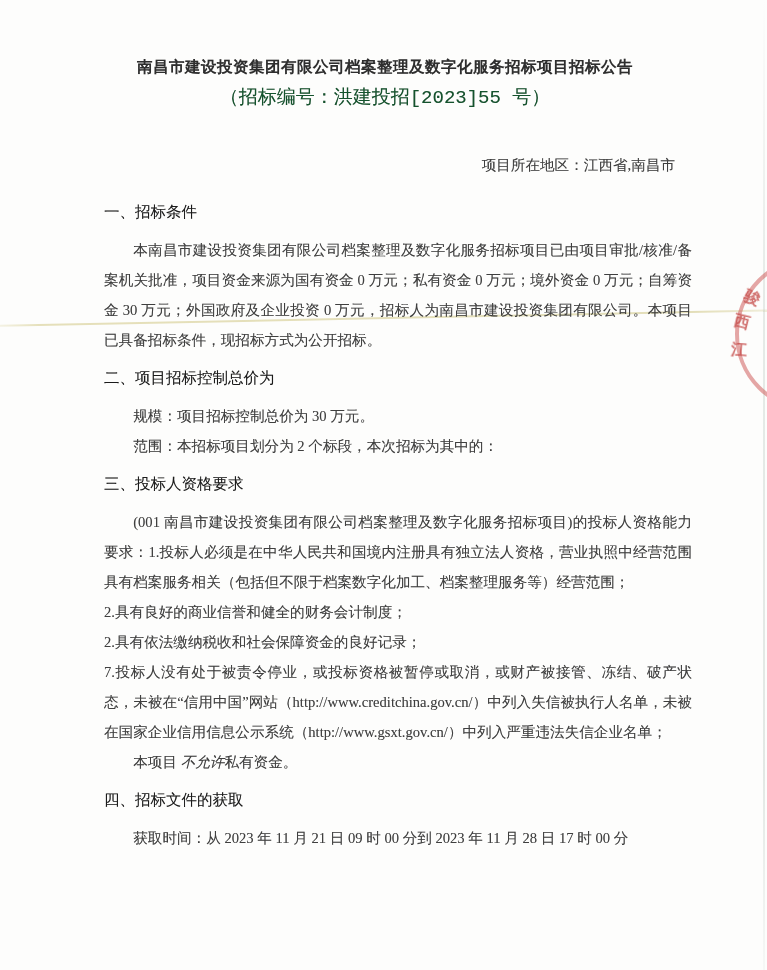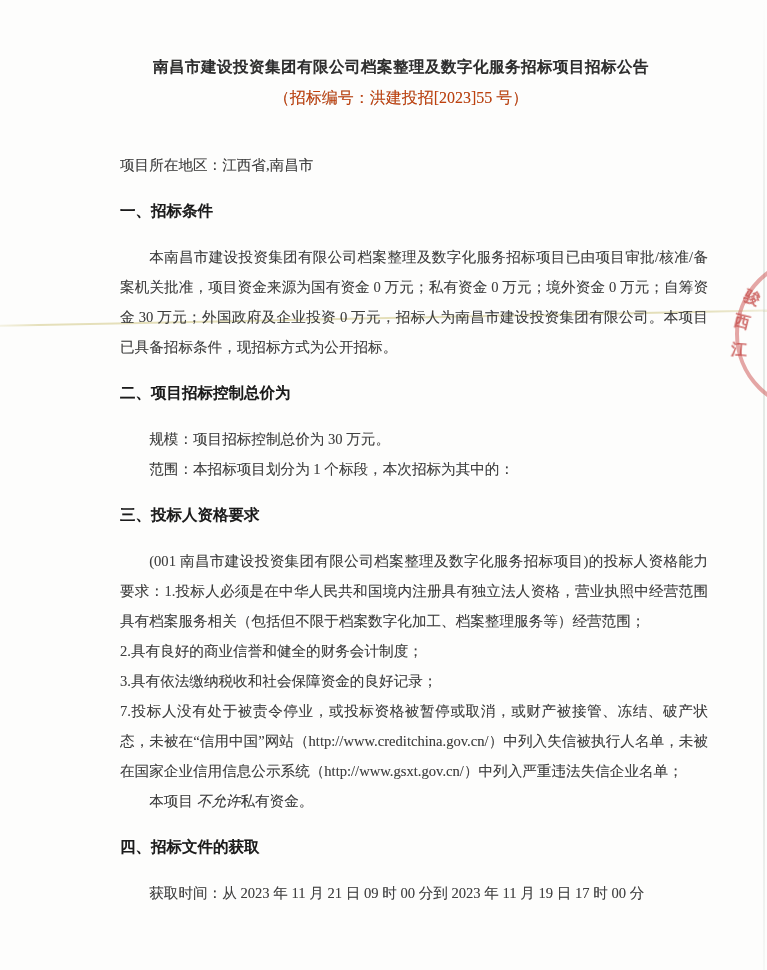--- a/index.html
+++ b/index.html
@@ -7,51 +7,52 @@
     position: relative;
     width: 767px;
     height: 970px;
     background: #fdfdfc;
     overflow: hidden;
     font-family: "Liberation Serif", "DejaVu Serif", serif;
     color: #3f3f3f;
   }
   .content {
     position: absolute;
-    left: 120px;
+    left: 104px;
     top: 52px;
     width: 588px;
     font-size: 14.6px;
     line-height: 30px;
     text-shadow: 0 0 0.4px rgba(60,60,60,0.35);
   }
   .title-block {
     text-align: center;
     margin-left: -26px;
     margin-bottom: 36px;
   }
   .doc-title {
     margin: 0;
     font-size: 15.5px;
     font-weight: bold;
     color: #2e2e2e;
     line-height: 30px;
     letter-spacing: 0.5px;
   }
   .doc-subtitle {
-    font-size: 16px;
+    font-size: 19px;
     line-height: 32px;
-    color: #c2410c;
+    color: #14532d;
+    font-family: Liberation Mono, monospace;
   }
-  .line { margin: 0; }
+  .line { margin: 17px; text-align: right; }
   .sec-heading {
     font-size: 15.5px;
-    font-weight: bold;
+    font-weight: normal;
     color: #1b1b1b;
-    margin: 16px 0;
+    margin: 8px 0;
     line-height: 30px;
   }
   .para {
     margin: 0;
     text-align: justify;
   }
   .indent { text-indent: 2em; }
   .em { font-style: italic; }
 
   
@@ -125,26 +126,26 @@
       <div class="doc-subtitle">（招标编号：洪建投招[2023]55 号）</div>
     </div>
 
     <p class="line">项目所在地区：江西省,南昌市</p>
 
     <h2 class="sec-heading">一、招标条件</h2>
     <p class="para indent">本南昌市建设投资集团有限公司档案整理及数字化服务招标项目已由项目审批/核准/备案机关批准，项目资金来源为国有资金 0 万元；私有资金 0 万元；境外资金 0 万元；自筹资金 30 万元；外国政府及企业投资 0 万元，招标人为南昌市建设投资集团有限公司。本项目已具备招标条件，现招标方式为公开招标。</p>
 
     <h2 class="sec-heading">二、项目招标控制总价为</h2>
     <p class="para indent">规模：项目招标控制总价为 30 万元。</p>
-    <p class="para indent">范围：本招标项目划分为 1 个标段，本次招标为其中的：</p>
+    <p class="para indent">范围：本招标项目划分为 2 个标段，本次招标为其中的：</p>
 
     <h2 class="sec-heading">三、投标人资格要求</h2>
     <p class="para indent">(001 南昌市建设投资集团有限公司档案整理及数字化服务招标项目)的投标人资格能力要求：1.投标人必须是在中华人民共和国境内注册具有独立法人资格，营业执照中经营范围具有档案服务相关（包括但不限于档案数字化加工、档案整理服务等）经营范围；</p>
     <p class="para">2.具有良好的商业信誉和健全的财务会计制度；</p>
-    <p class="para">3.具有依法缴纳税收和社会保障资金的良好记录；</p>
+    <p class="para">2.具有依法缴纳税收和社会保障资金的良好记录；</p>
     <p class="para">7.投标人没有处于被责令停业，或投标资格被暂停或取消，或财产被接管、冻结、破产状态，未被在“信用中国”网站（http://www.creditchina.gov.cn/）中列入失信被执行人名单，未被在国家企业信用信息公示系统（http://www.gsxt.gov.cn/）中列入严重违法失信企业名单；</p>
     <p class="para indent"><span>本项目 </span><span class="em">不允许</span><span>私有资金。</span></p>
 
     <h2 class="sec-heading">四、招标文件的获取</h2>
-    <p class="para indent">获取时间：从 2023 年 11 月 21 日 09 时 00 分到 2023 年 11 月 19 日 17 时 00 分</p>
+    <p class="para indent">获取时间：从 2023 年 11 月 21 日 09 时 00 分到 2023 年 11 月 28 日 17 时 00 分</p>
 
   </div>
 </div>
 
 </body></html>

